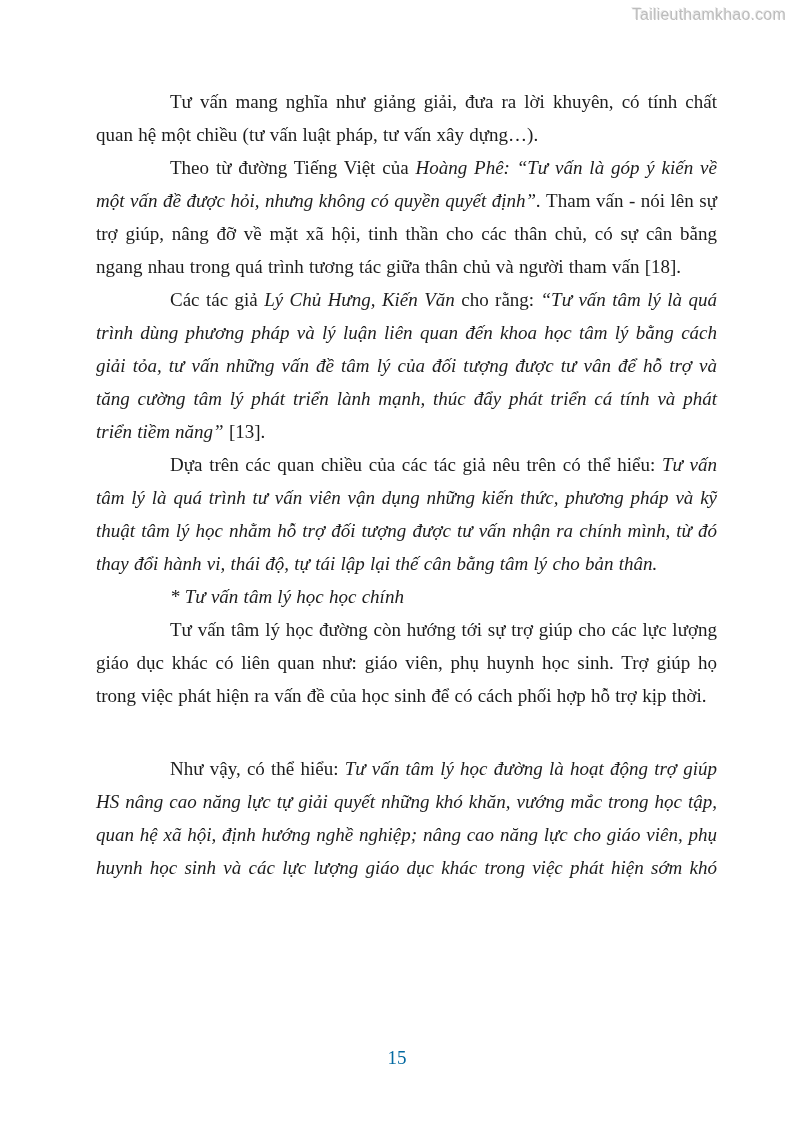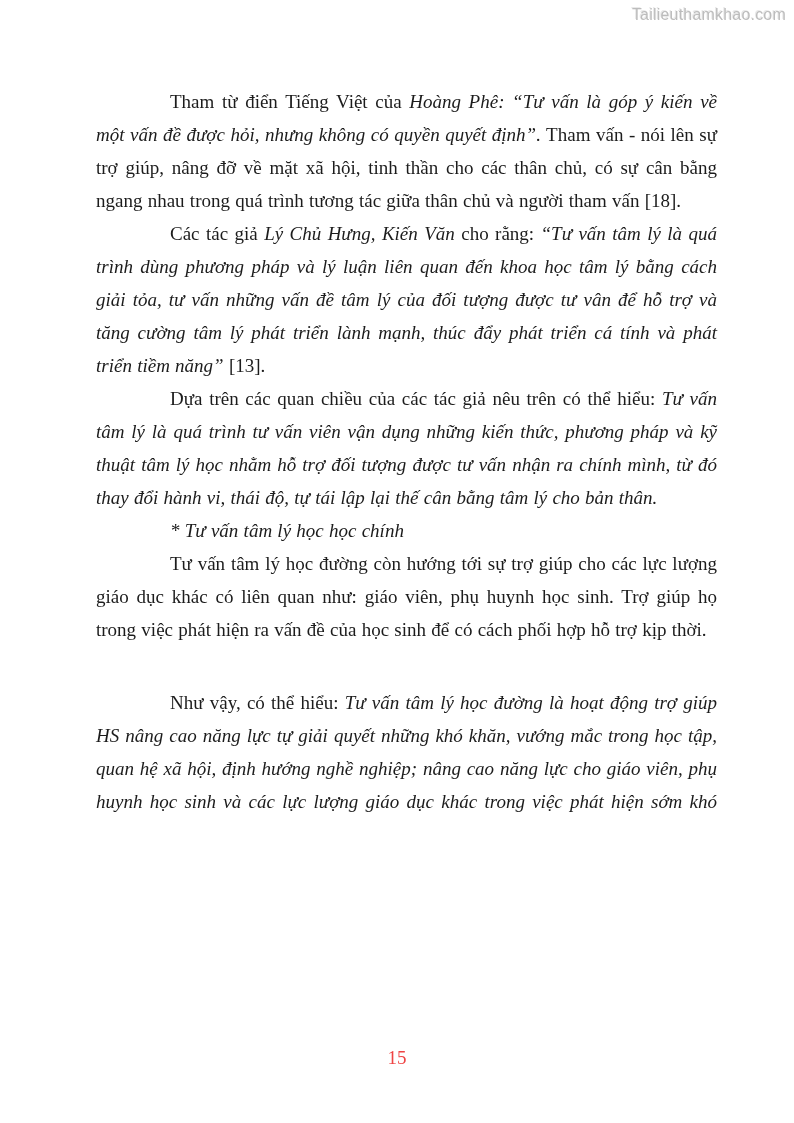--- a/index.html
+++ b/index.html
@@ -49,34 +49,35 @@
   .it {
     font-style: italic;
   }
   .page-number {
     position: absolute;
     bottom: 54px;
     left: 0;
     width: 100%;
     text-align: center;
     font-size: 19px;
-    color: #ef4444;
+    color: #0369a1;
   }
 </style>
 </head>
 <body>
 
 <div class="page">
 
   <div class="watermark">Tailieuthamkhao.com</div>
 
   <main class="body-text">
 
+    <p class="para"><span>Tư vấn mang nghĩa như giảng giải, đưa ra lời khuyên, có tính chất quan hệ một chiều (tư vấn luật pháp, tư vấn xây dựng…).</span></p>
 
-    <p class="para"><span>Tham từ điển Tiếng Việt của </span><span class="it">Hoàng Phê: “Tư vấn là góp ý kiến về một vấn đề được hỏi, nhưng không có quyền quyết định”.</span><span> Tham vấn - nói lên sự trợ giúp, nâng đỡ về mặt xã hội, tinh thần cho các thân chủ, có sự cân bằng ngang nhau trong quá trình tương tác giữa thân chủ và người tham vấn [18].</span></p>
+    <p class="para"><span>Theo từ đường Tiếng Việt của </span><span class="it">Hoàng Phê: “Tư vấn là góp ý kiến về một vấn đề được hỏi, nhưng không có quyền quyết định”.</span><span> Tham vấn - nói lên sự trợ giúp, nâng đỡ về mặt xã hội, tinh thần cho các thân chủ, có sự cân bằng ngang nhau trong quá trình tương tác giữa thân chủ và người tham vấn [18].</span></p>
 
     <p class="para"><span>Các tác giả </span><span class="it">Lý Chủ Hưng, Kiến Văn</span><span> cho rằng: </span><span class="it">“Tư vấn tâm lý là quá trình dùng phương pháp và lý luận liên quan đến khoa học tâm lý bằng cách giải tỏa, tư vấn những vấn đề tâm lý của đối tượng được tư vân để hỗ trợ và tăng cường tâm lý phát triển lành mạnh, thúc đẩy phát triển cá tính và phát triển tiềm năng”</span><span> [13].</span></p>
 
     <p class="para"><span>Dựa trên các quan chiều của các tác giả nêu trên có thể hiểu: </span><span class="it">Tư vấn tâm lý là quá trình tư vấn viên vận dụng những kiến thức, phương pháp và kỹ thuật tâm lý học nhằm hỗ trợ đối tượng được tư vấn nhận ra chính mình, từ đó thay đổi hành vi, thái độ, tự tái lập lại thế cân bằng tâm lý cho bản thân.</span></p>
 
     <p class="para"><span class="it">* Tư vấn tâm lý học học chính</span></p>
 
 
     <p class="para"><span>Tư vấn tâm lý học đường còn hướng tới sự trợ giúp cho các lực lượng giáo dục khác có liên quan như: giáo viên, phụ huynh học sinh. Trợ giúp họ trong việc phát hiện ra vấn đề của học sinh để có cách phối hợp hỗ trợ kịp thời.</span></p>
 

